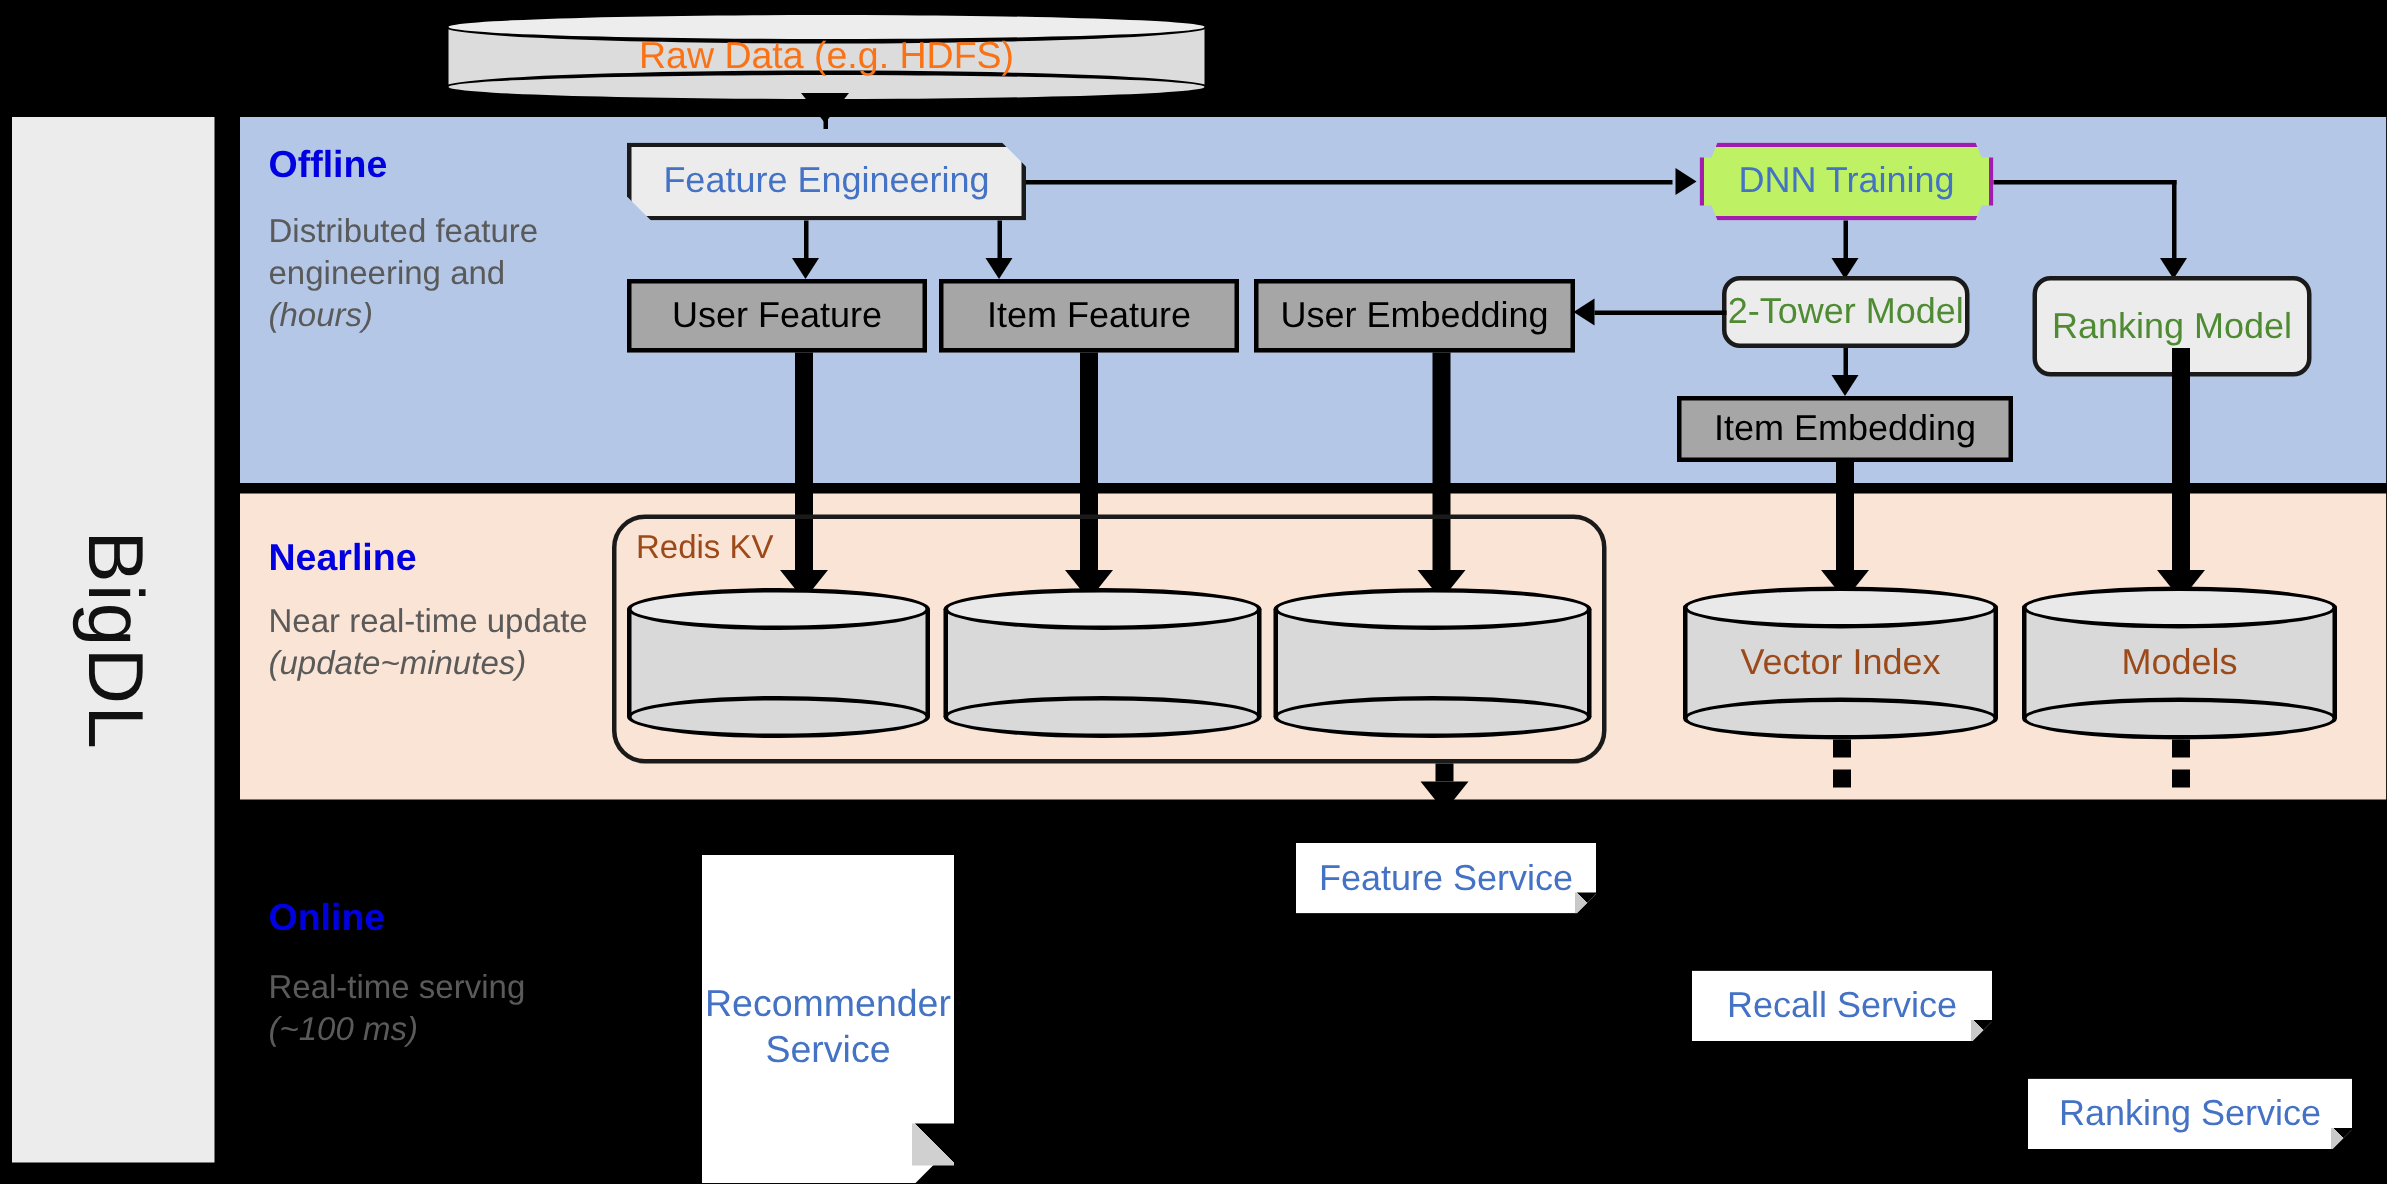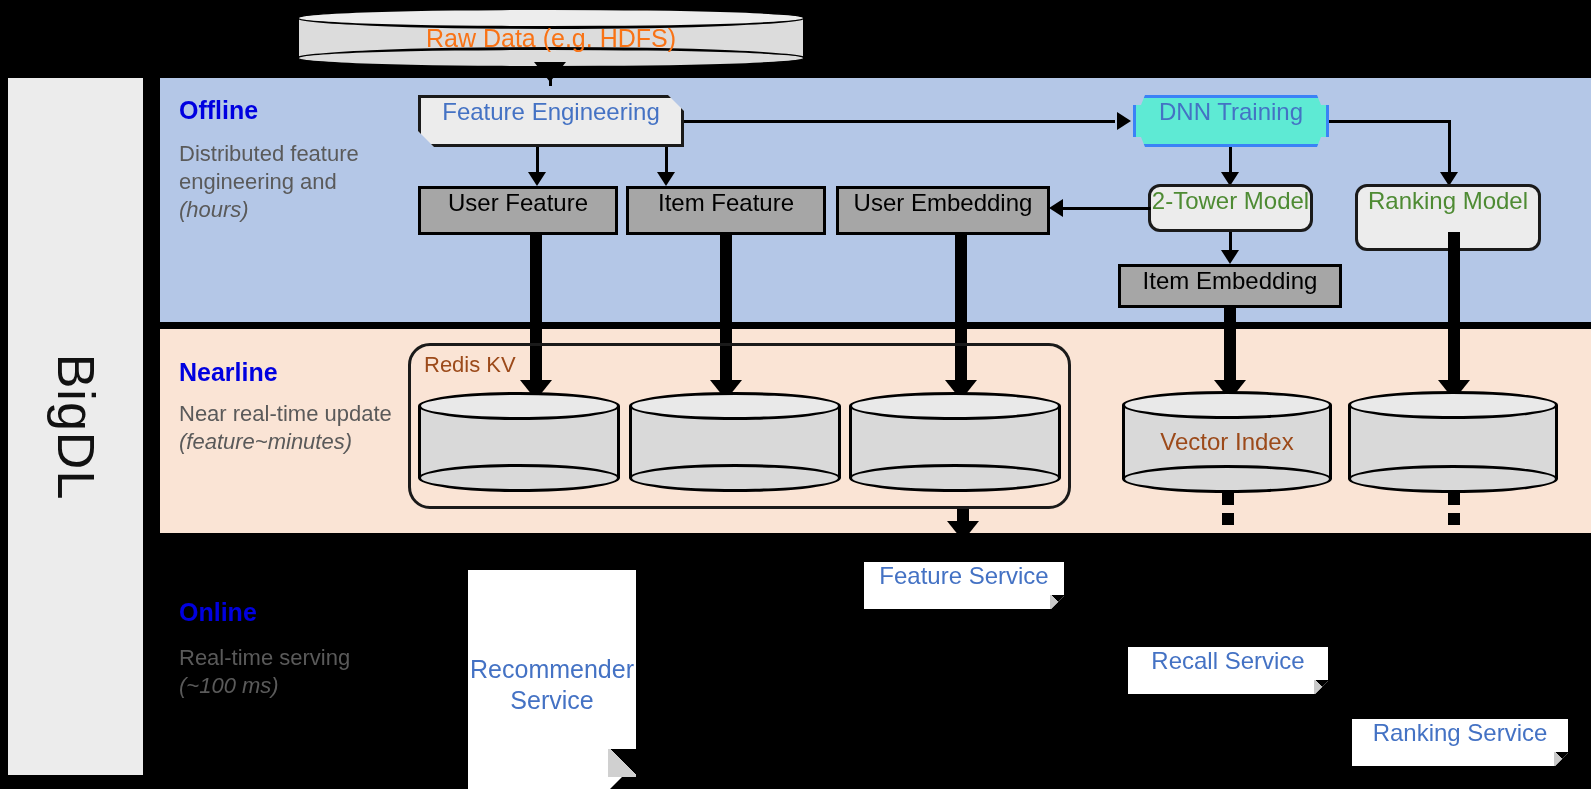--- a/index.html
+++ b/index.html
@@ -20,37 +20,37 @@
     font-size:52px;color:#111;white-space:nowrap;letter-spacing:1px;
     font-family:"Liberation Sans", sans-serif;
   }
 
   
   .band-title{position:absolute;font-size:25px;font-weight:bold;color:#0000e0;text-align:right;}
   .band-desc{position:absolute;font-size:22px;color:#5a5a5a;line-height:1.28;width:230px;}
   .band-desc i{font-style:italic;}
 
   
-  .gbox{position:absolute;box-sizing:border-box;display:flex;justify-content:center;
+  .gbox{position:absolute;box-sizing:border-box;display:flex;align-items:center;justify-content:center;
         text-align:center;line-height:1.15;}
 
   
   .gray-box{background:#a6a6a6;border:3px solid #000;color:#000;font-size:24px;}
 
   
   .round-box{background:#ececec;border:3px solid #1a1a1a;border-radius:12px;font-size:24px;}
   .green-text{color:#4e8b33;}
   .blue-text{color:#4472c4;}
 
   
   .fold-box{background:#ececec;border:3px solid #1a1a1a;font-size:24px;
      clip-path:polygon(0 0, calc(100% - 16px) 0, 100% 16px, 100% 100%, 16px 100%, 0 calc(100% - 16px));}
 
   
-  .notch-box{background:#5eead4;border:3px solid #3b82f6;font-size:24px;border-radius:6px;
+  .notch-box{background:#bef264;border:3px solid #a21caf;font-size:24px;border-radius:6px;
      clip-path:polygon(0 10px, 8px 10px, 12px 0, calc(100% - 12px) 0, calc(100% - 8px) 10px, 100% 10px,
                        100% calc(100% - 10px), calc(100% - 8px) calc(100% - 10px), calc(100% - 12px) 100%,
                        12px 100%, 8px calc(100% - 10px), 0 calc(100% - 10px));}
 
   
   .doc-box{background:#fff;font-size:24px;color:#4472c4;
      clip-path:polygon(0 0, 100% 0, 100% calc(100% - 13px), calc(100% - 13px) 100%, 0 100%);}
   .doc-fold{position:absolute;right:0;bottom:0;width:14px;height:14px;
      background:linear-gradient(225deg,#000 0 45%, #c9c9c9 45% 100%);}
 
@@ -120,21 +120,21 @@
     <div class="lbl">Raw Data (e.g. HDFS)</div>
   </div>
 
   <div class="thin-v" style="left:549px;top:64px;height:22px;"></div>
   <div class="ahead-d-big" style="left:534px;top:62px;"></div>
 
   <div class="band-title" style="left:179px;top:96px;">Offline</div>
   <div class="band-desc" style="left:179px;top:140px;"><span>Distributed feature engineering and </span><i>(hours)</i></div>
 
   <div class="band-title" style="left:179px;top:358px;">Nearline</div>
-  <div class="band-desc" style="left:179px;top:400px;"><span>Near real-time update </span><i>(feature~minutes)</i></div>
+  <div class="band-desc" style="left:179px;top:400px;"><span>Near real-time update </span><i>(update~minutes)</i></div>
 
   <div class="band-title" style="left:179px;top:598px;">Online</div>
   <div class="band-desc" style="left:179px;top:644px;"><span>Real-time serving </span><i>(~100 ms)</i></div>
 
   <div class="gbox fold-box" style="left:418px;top:95px;width:266px;height:52px;">
     <span class="blue-text">Feature Engineering</span>
   </div>
 
   <div class="gbox notch-box" style="left:1133px;top:95px;width:196px;height:52px;">
     <span class="blue-text">DNN Training</span>
@@ -219,20 +219,21 @@
   <div class="cyl" style="left:1122px;top:391px;width:210px;height:102px;">
     <div class="body"></div>
     <div class="bot"></div>
     <div class="top"></div>
     <div class="lbl">Vector Index</div>
   </div>
   <div class="cyl" style="left:1348px;top:391px;width:210px;height:102px;">
     <div class="body"></div>
     <div class="bot"></div>
     <div class="top"></div>
+    <div class="lbl">Models</div>
   </div>
 
   <div class="sq" style="left:957px;top:509px;"></div>
   <div class="ahead-d-big" style="left:947px;top:521px;"></div>
 
   <div class="sq" style="left:1222px;top:493px;"></div>
   <div class="sq" style="left:1222px;top:513px;"></div>
 
   <div class="sq" style="left:1448px;top:493px;"></div>
   <div class="sq" style="left:1448px;top:513px;"></div>

